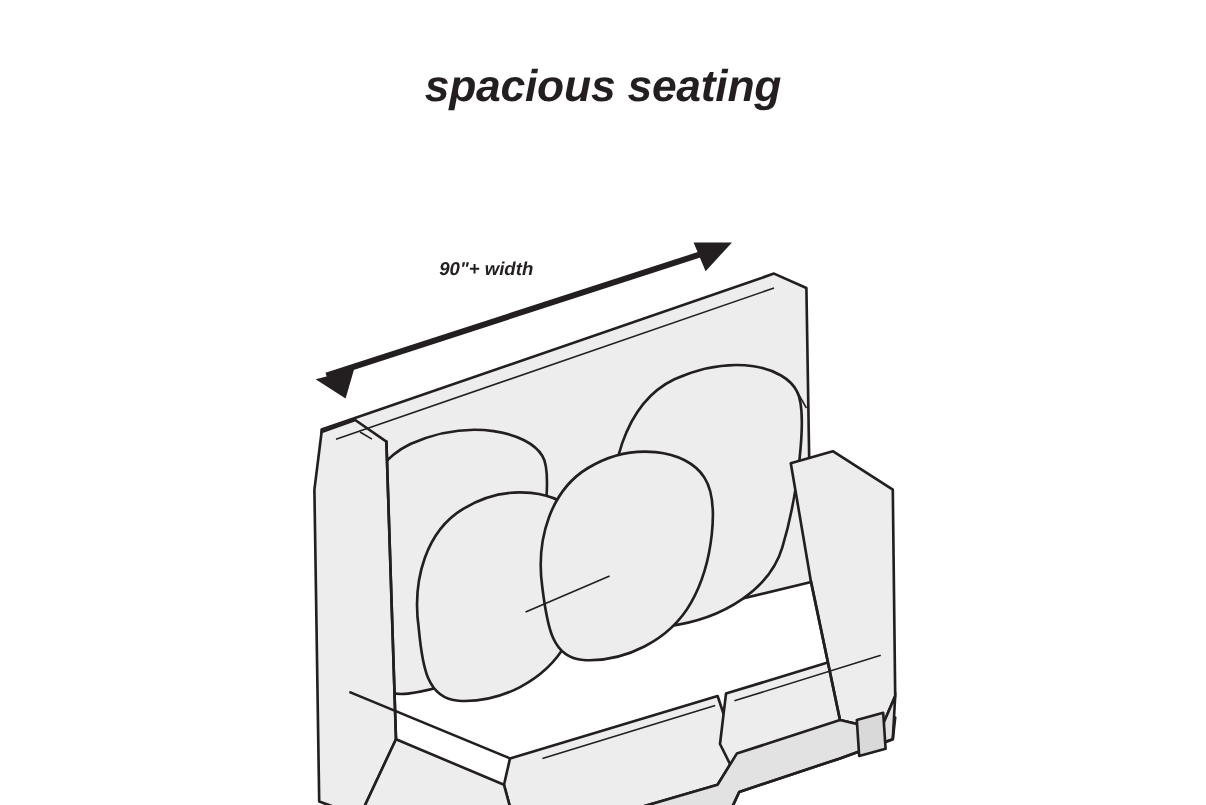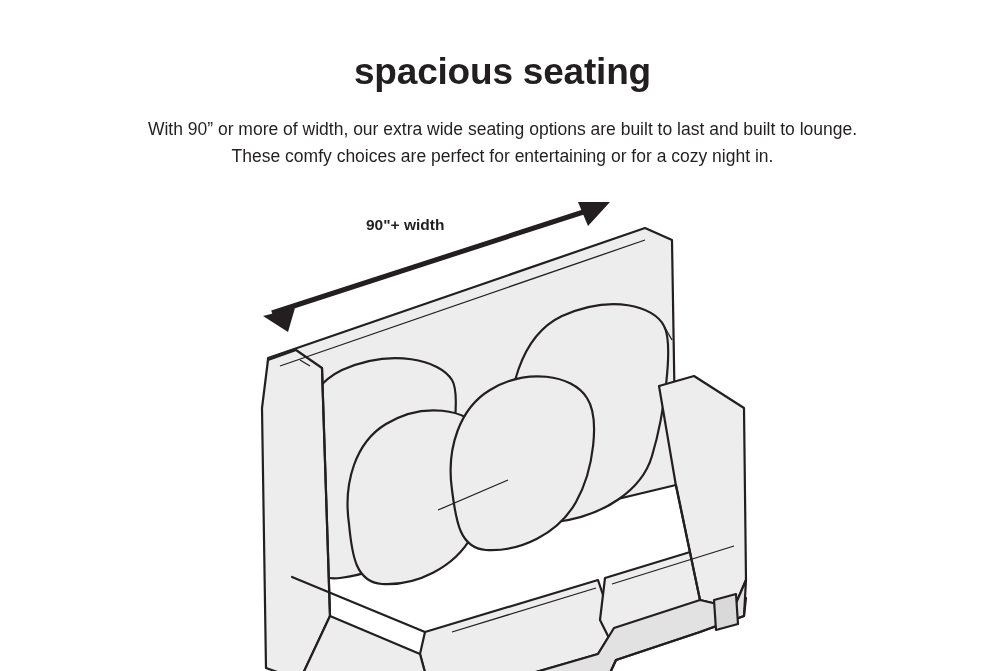--- a/index.html
+++ b/index.html
@@ -13,20 +13,21 @@
     font-family: "Liberation Sans", sans-serif;
     color: #231f20;
     position: relative;
     overflow: hidden;
   }
   .page {
     position: relative;
     width: 884px;
     height: 671px;
     background: #ffffff;
+    font-style: italic;
   }
   .headline {
     position: absolute;
     top: 52px;
     left: 0;
     width: 1005px;
     text-align: center;
     font-size: 37px;
     font-weight: bold;
     letter-spacing: -0.2px;
@@ -64,24 +65,20 @@
     white-space: nowrap;
   }
 </style>
 </head>
 <body>
 
 <div class="page">
 
   <div class="headline">spacious seating</div>
 
-  <div class="subcopy">
-    <span class="line">With 90” or more of width, our extra wide seating options are built to last and built to lounge.</span>
-    <span class="line">These comfy choices are perfect for entertaining or for a cozy night in.</span>
-  </div>
 
   <div class="dim-label">90"+ width</div>
 
   <div class="illustration">
     <svg width="1005" height="491" viewBox="0 0 1005 491" xmlns="http://www.w3.org/2000/svg">
 
       <g>
         <line x1="272" y1="133" x2="602" y2="26" stroke="#231f20" stroke-width="5"></line>
         <polygon points="610,22 578,22 588,46" fill="#231f20"></polygon>
         <polygon points="263,136 295,128 288,152" fill="#231f20"></polygon>

